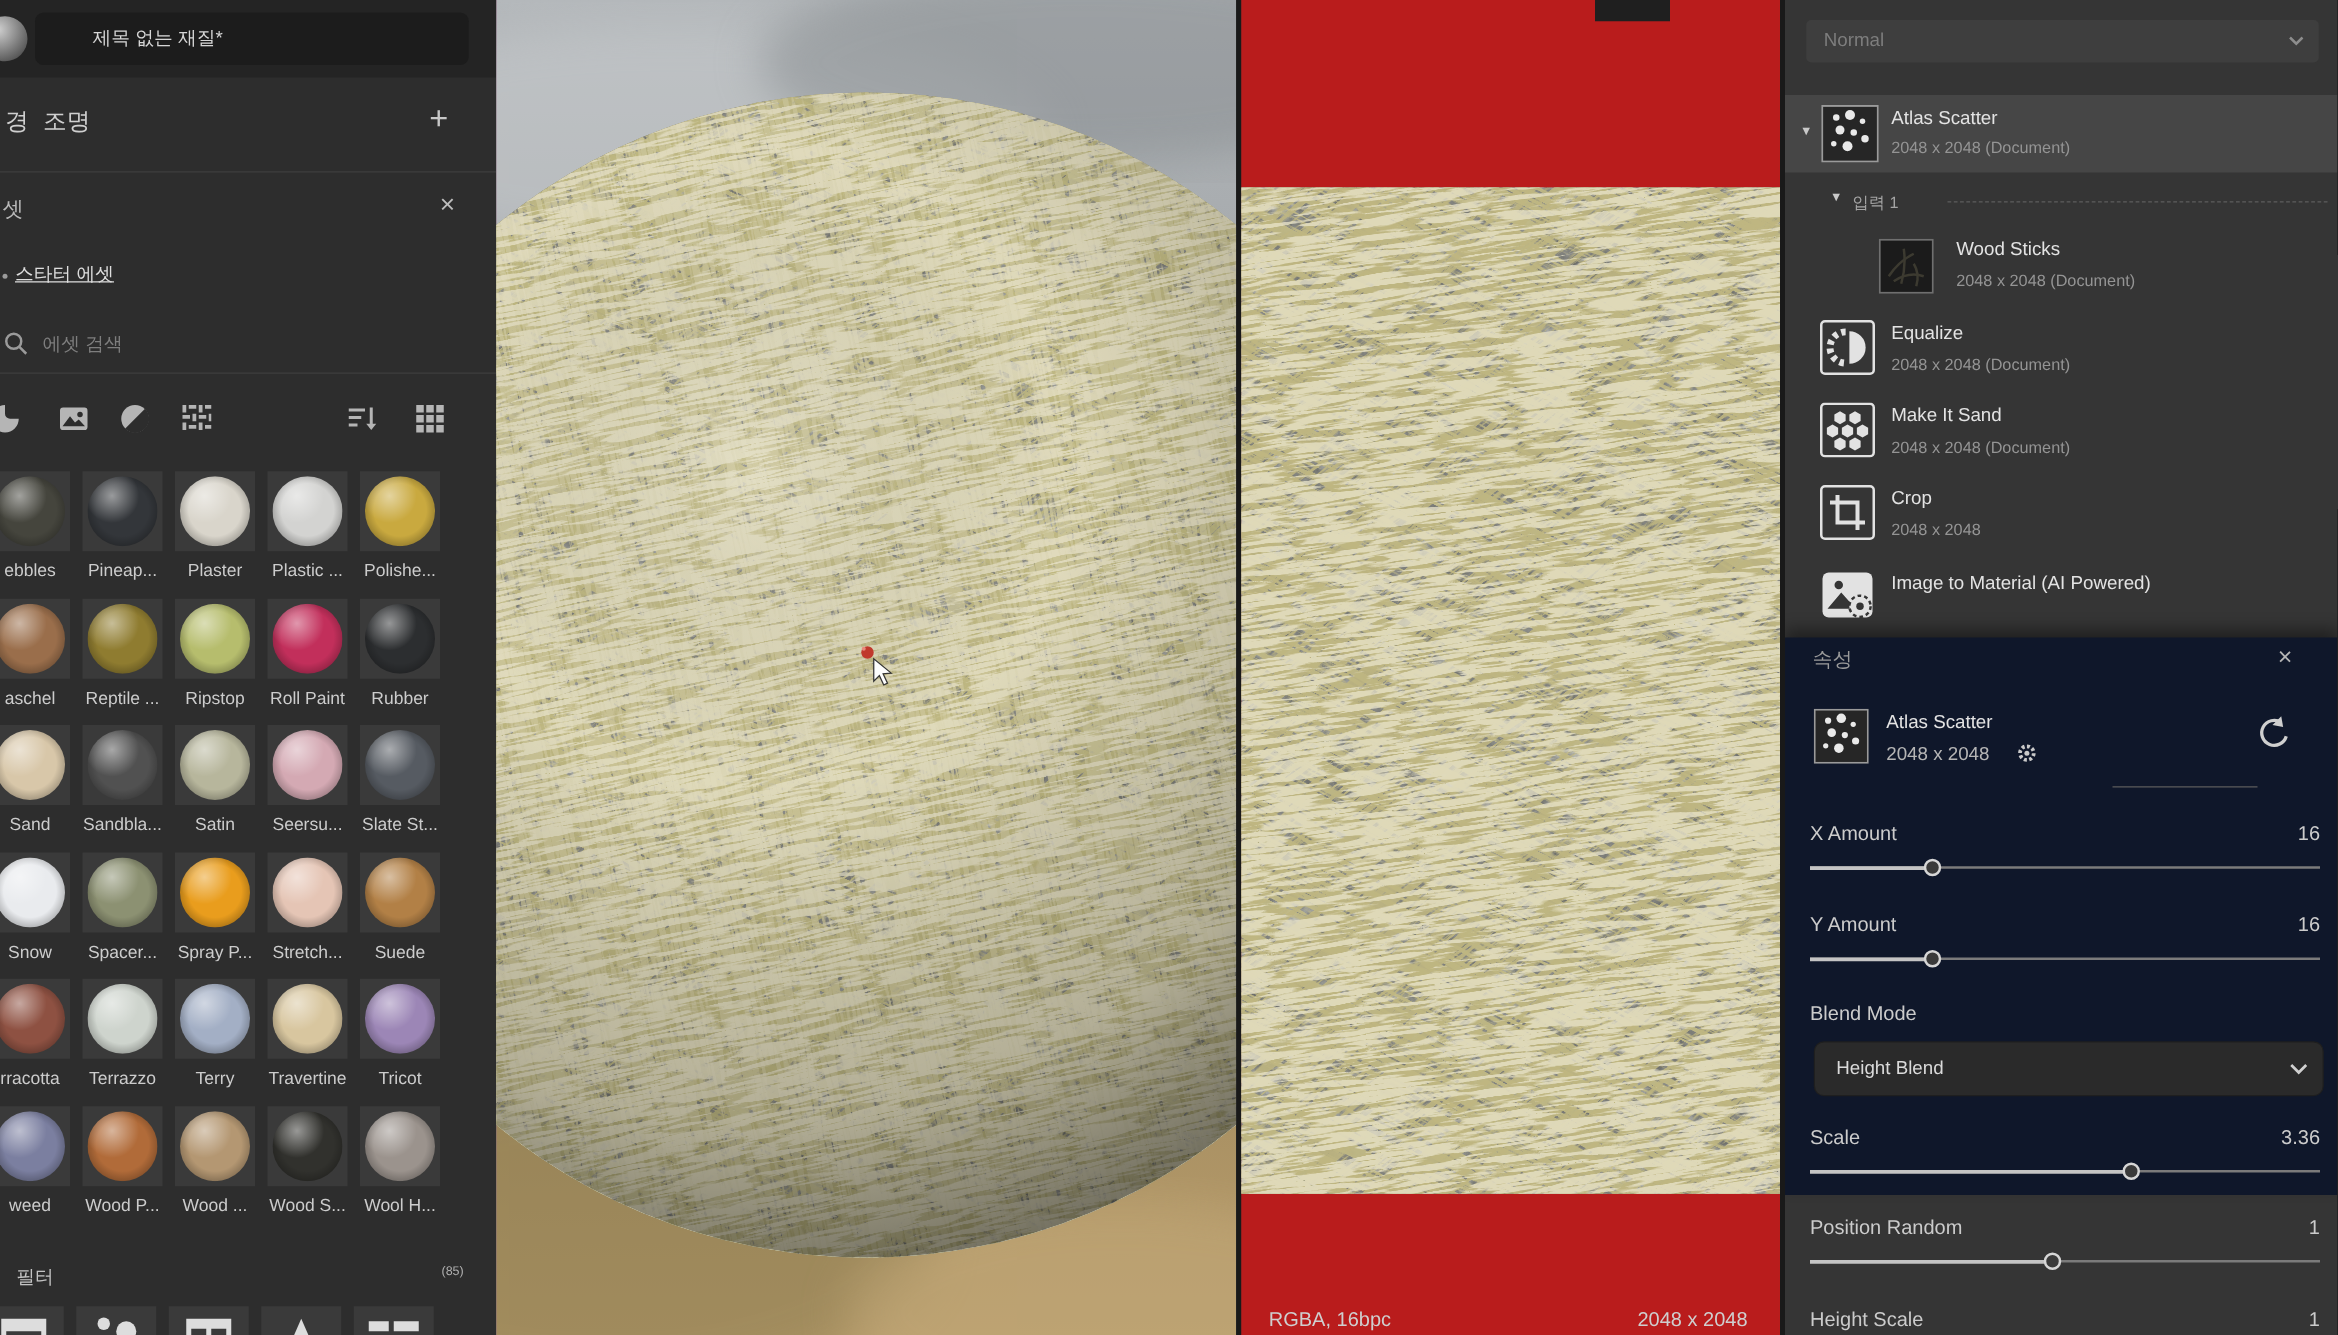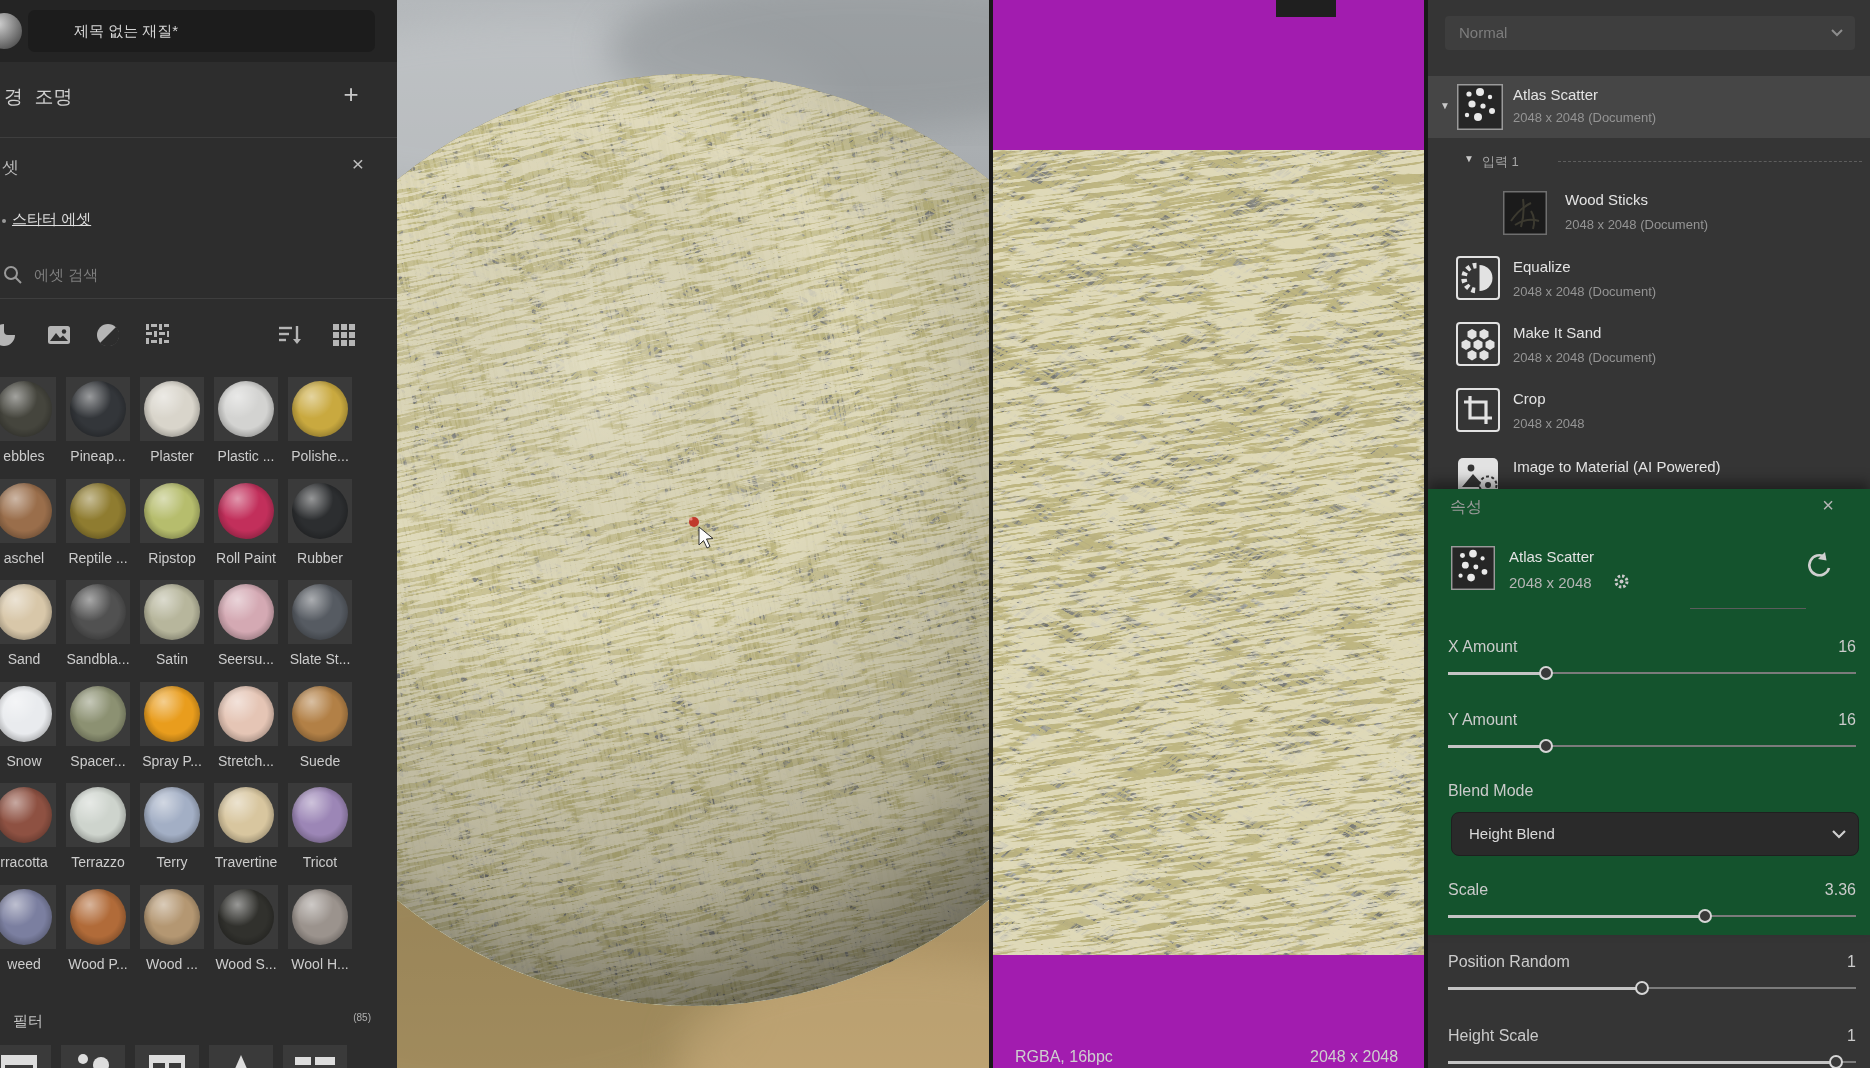--- a/index.html
+++ b/index.html
@@ -32,38 +32,38 @@
     background-image:radial-gradient(circle at 35% 28%, rgba(255,255,255,.5), rgba(255,255,255,0) 40%),
                      radial-gradient(circle at 50% 48%, rgba(0,0,0,0) 52%, rgba(0,0,0,.5) 96%);}
   .mat-label{margin-top:7px;text-align:center;font-size:14px;color:#cccccc;white-space:nowrap;overflow:hidden;}
   .filter-footer-label{position:absolute;left:13px;top:1012px;font-size:15px;color:#c3c3c3;}
   .filter-footer-count{position:absolute;right:26px;top:1012px;font-size:10px;color:#b0b0b0;}
   .ftile{position:absolute;top:1045px;width:64px;height:64px;background:#3a3a3a;}
 
   
   .viewport3d{position:absolute;left:397px;top:0;width:592px;height:1068px;background:#6e7275;overflow:hidden;}
   .v-divider{position:absolute;top:0;width:4px;height:1068px;background:#191919;}
-  .view2d{position:absolute;left:993px;top:0;width:431px;height:1068px;background:#a21caf;overflow:hidden;}
+  .view2d{position:absolute;left:993px;top:0;width:431px;height:1068px;background:#b91c1c;overflow:hidden;}
   .view2d-topstrip{position:absolute;left:283px;top:0;width:60px;height:17px;background:#1f1f1f;}
   .v2-text{position:absolute;top:1048px;font-size:16px;color:#cfcfcf;}
 
   
   .right-panel{position:absolute;left:1428px;top:0;width:442px;height:1068px;background:#353535;overflow:hidden;}
   .dd{position:absolute;border-radius:4px;}
   .dd-normal{left:17px;top:16px;width:410px;height:34px;background:#3e3e3e;}
   .dd-normal .dd-text{position:absolute;left:14px;top:0;line-height:34px;font-size:15px;color:#7d7d7d;}
   .dd-chevron{position:absolute;right:12px;top:50%;margin-top:-4px;}
   .layer-row{position:absolute;left:0;width:442px;}
   .row-selected{background:#464646;}
   .l-tri{position:absolute;font-size:10px;color:#c9c9c9;}
   .l-title{position:absolute;font-size:15px;color:#e3e3e3;white-space:nowrap;}
   .l-sub{position:absolute;font-size:13px;color:#949494;white-space:nowrap;}
   .input-group-text{position:absolute;font-size:13px;color:#a5a5a5;}
   .dash-line{position:absolute;border-top:1px dashed #5d5d5d;}
-  .properties{position:absolute;left:0;top:489px;width:442px;height:446px;background:#14532d;box-shadow:0 -7px 12px rgba(0,0,0,.4);}
+  .properties{position:absolute;left:0;top:510px;width:442px;height:446px;background:#0f172a;box-shadow:0 -7px 12px rgba(0,0,0,.4);}
   .prop-header{position:absolute;left:22px;top:8px;font-size:16px;color:#9b9b9b;}
   .prop-close{position:absolute;left:388px;top:4px;width:24px;height:24px;color:#b5b5b5;font-size:20px;text-align:center;line-height:24px;}
   .prop-divider{position:absolute;left:262px;top:119px;width:116px;height:1px;background:#5c5c5c;}
   .param{position:absolute;left:20px;width:408px;height:64px;}
   .p-label{position:absolute;left:0;top:0;font-size:16px;color:#cbcbcb;}
   .p-value{position:absolute;right:0;top:0;font-size:16px;color:#cbcbcb;}
   .slider{position:absolute;left:0;top:28px;width:408px;height:14px;}
   .track{position:absolute;left:0;top:6px;width:100%;height:2px;background:#7b7b7b;}
   .fill{position:absolute;left:0;top:5.5px;height:3px;background:#c4c4c4;}
   .handle{position:absolute;top:0;width:10px;height:10px;border:2px solid #d6d6d6;border-radius:50%;background:#3a3a3a;}

